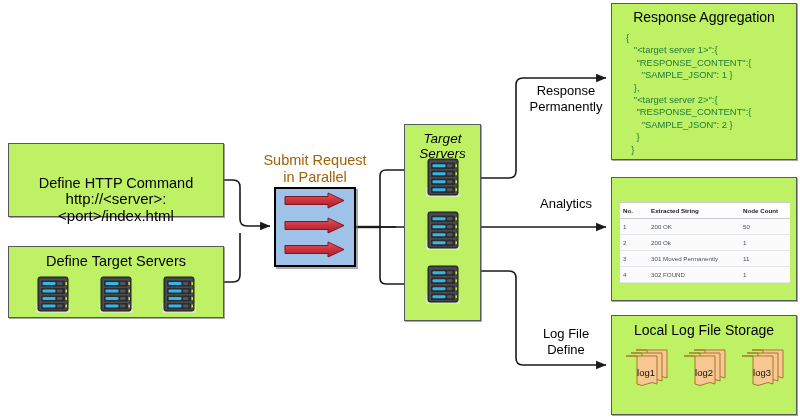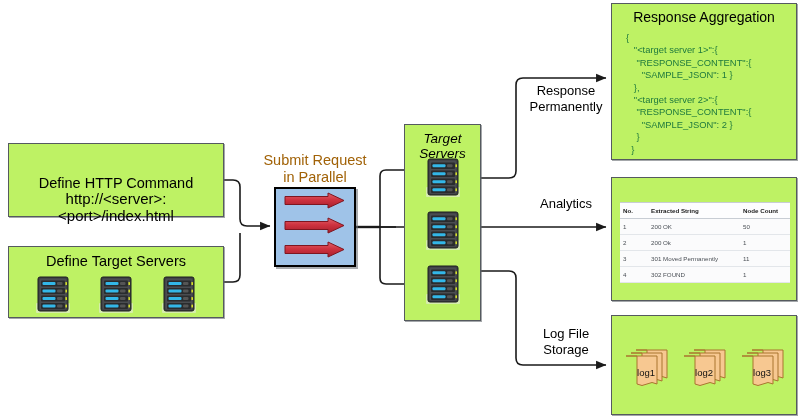--- a/index.html
+++ b/index.html
@@ -330,21 +330,21 @@
 
   <div class="wlab" id="wlab-resp">
     <div>Response</div>
     <div>Permanently</div>
   </div>
   <div class="wlab" id="wlab-anal">
     <div>Analytics</div>
   </div>
   <div class="wlab" id="wlab-log">
     <div>Log File</div>
-    <div>Storage</div>
+    <div>Define</div>
   </div>
 
   <div class="node" id="box-resp">
     <div class="ttl l1">Response Aggregation</div>
     <div class="json">{
    "&lt;target server 1&gt;":{
     "RESPONSE_CONTENT":{
       "SAMPLE_JSON": 1 }
    },
    "&lt;target server 2&gt;":{
@@ -382,20 +382,21 @@
         <tr>
           <td>4</td>
           <td>302 FOUND</td>
           <td>1</td>
         </tr>
       </tbody>
     </table>
   </div>
 
   <div class="node" id="box-logs">
+    <div class="ttl l1">Local Log File Storage</div>
     <div class="logrow">
       <div class="logstack">
         <svg width="48" height="46" viewBox="0 0 48 46">
           <path d="M14,2 H45 V30 Q40,27 35,30 Q30,33 25,30 V2 Z" fill="#f7c891" stroke="#a9752f" stroke-width="1"></path>
           <path d="M9,5 H40 V33 Q35,30 30,33 Q25,36 20,33 V5 Z" fill="#f7c891" stroke="#a9752f" stroke-width="1"></path>
           <path d="M4,8 H35 V36 Q30,33 25,36 Q20,39 15,36 V8 Z" fill="#f7c891" stroke="#a9752f" stroke-width="1"></path>
         </svg>
         <div class="lbl">log1</div>
       </div>
       <div class="logstack">

